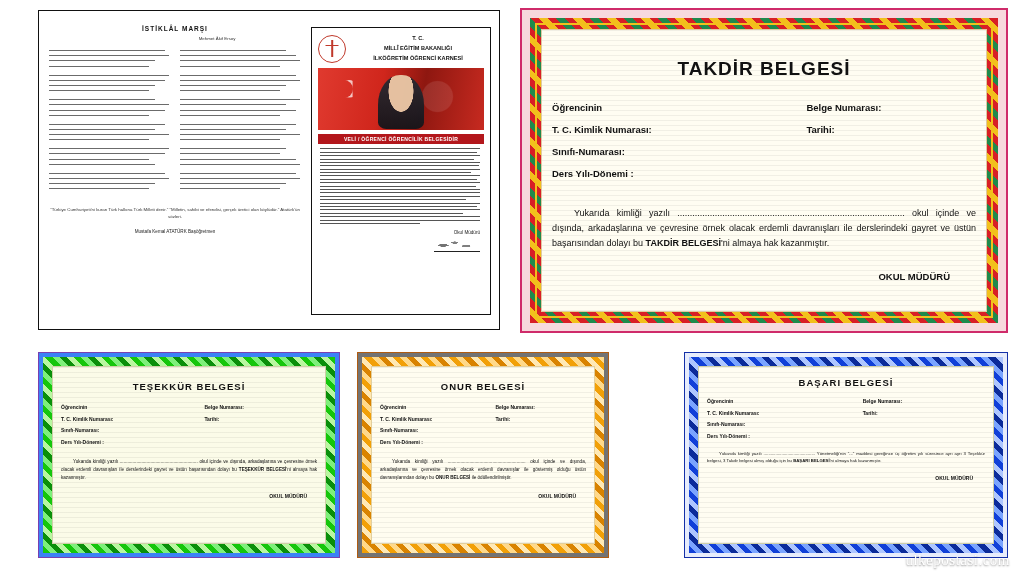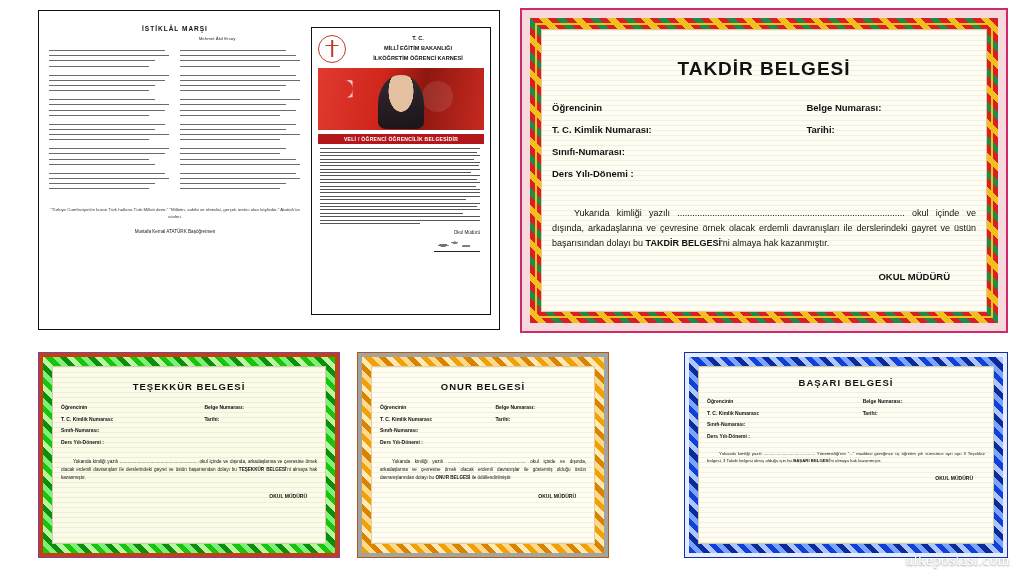--- a/index.html
+++ b/index.html
@@ -172,35 +172,35 @@
   
   .small .content{position:absolute;}
   .small .cert-title{font-size:9.5px;}
   .small .field-label{font-size:5px;font-weight:bold;margin-bottom:5.5px;}
   .small .body-text{font-size:4.6px;line-height:1.7;}
   .small .signature{font-size:5px;}
 
   
   #tesekkur{
     left:38px;top:352px;width:302px;height:206px;
-    border:1px solid #7a3fb0;background:#c2410c;
+    border:1px solid #7a3fb0;background:#3b82f6;
   }
   .frame-green{
     position:absolute;inset:4px;padding:9px;box-sizing:border-box;
     background:
       repeating-linear-gradient(45deg,#16c60c 0 5px,#7ef07a 5px 10px,#0a8f0a 10px 15px,#b9f7a0 15px 20px);
   }
   .frame-green .inner-white{position:absolute;inset:9px;background:#fbfbe8;box-sizing:border-box;border:1px solid #cfcfa8;}
   #tesekkur .content{inset:22px 22px 14px 22px;left:22px;right:22px;top:22px;bottom:14px;}
   #tesekkur .cert-title{margin-top:6px;margin-bottom:12px;}
 
   
   #onur{
     left:357px;top:352px;width:252px;height:206px;
-    border:1px solid #b05b10;background:#a3a3a3;
+    border:1px solid #b05b10;background:#737373;
   }
   .frame-orange{
     position:absolute;inset:4px;padding:9px;box-sizing:border-box;
     background:
       repeating-linear-gradient(45deg,#f2a007 0 5px,#ffd98a 5px 10px,#d98300 10px 15px,#ffe9b5 15px 20px);
   }
   .frame-orange .inner-white{position:absolute;inset:9px;background:#fffdf0;box-sizing:border-box;border:1px solid #e3cf9c;}
   #onur .content{left:22px;right:22px;top:22px;bottom:14px;}
   #onur .cert-title{margin-top:6px;margin-bottom:12px;}
 

